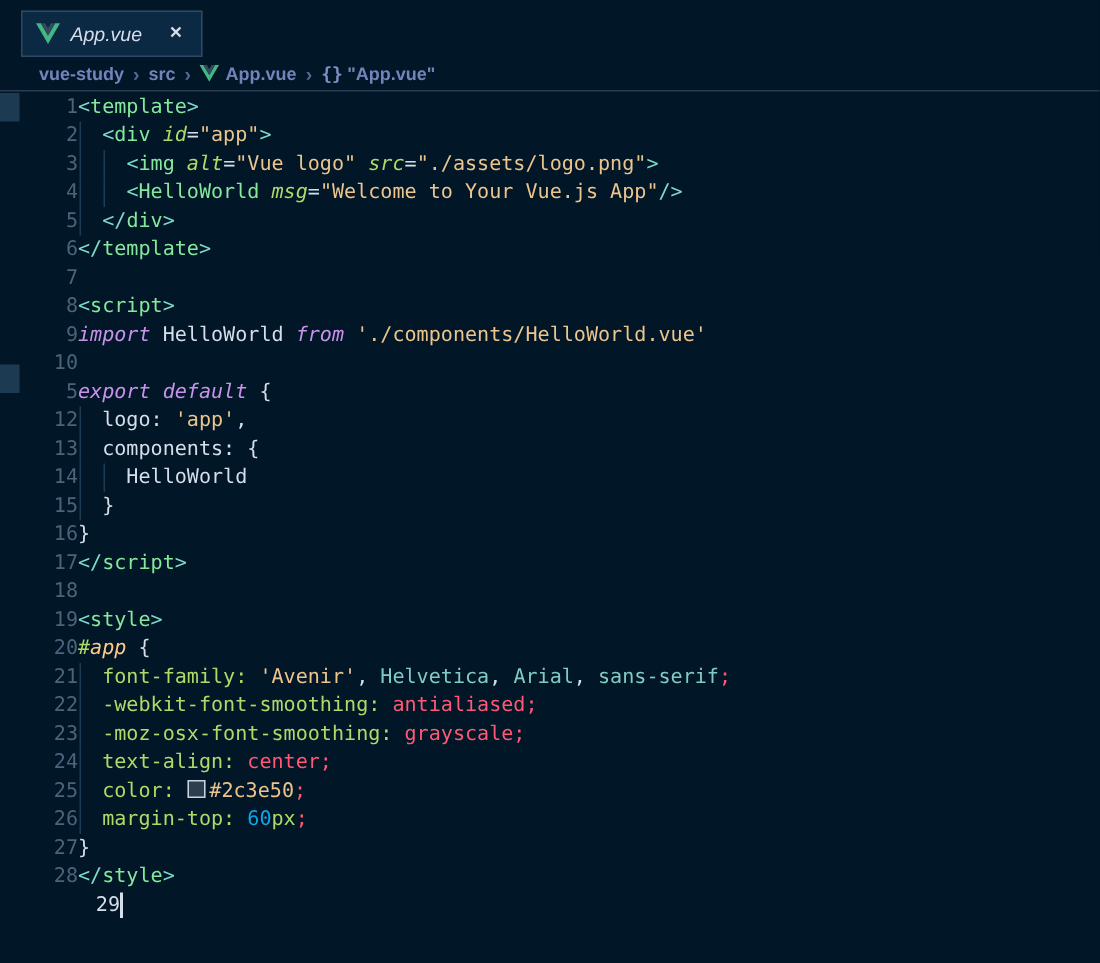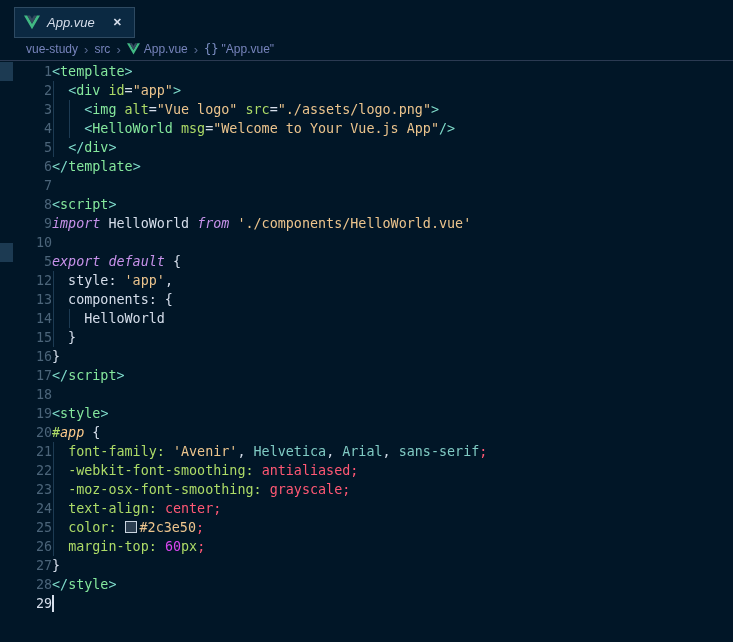--- a/index.html
+++ b/index.html
@@ -29,56 +29,56 @@
   }
   .tab-close{
     color:#d6deeb;font-size:11px;font-weight:bold;cursor:pointer;line-height:1;
     padding:2px 2px;
   }
 
   
   .breadcrumb{
     height:22px;border-bottom:1px solid #2b3a52;
     display:flex;align-items:center;
-    padding-left:26px;font-size:12px;color:#7683bb;
+    padding-left:26px;font-size:12px;color:#7683bb;font-weight:bold;
   }
   .crumb{display:inline-flex;align-items:center;cursor:pointer;}
   .crumb .bc-icon{display:inline-flex;margin-right:4px;}
   .crumb .bc-icon svg{width:13px;height:12px;}
   .bc-braces{color:#7d8fc4;font-size:12px;margin-right:3px;font-family:"DejaVu Sans Mono",monospace;}
   .bc-sep{color:#56688f;font-size:13px;margin:0 6px;line-height:1;}
 
   
   .editor{
     position:relative;padding-top:1px;
     font-family:"DejaVu Sans Mono",monospace;
     font-size:13.4px;line-height:19px;
   }
   .line{display:flex;height:19px;position:relative;}
   .ln{
     width:52px;flex:none;text-align:right;color:#4b6479;user-select:none;cursor:pointer;
   }
-  .ln.active{color:#d6deeb;}
+  .ln.active{color:#d6deeb;padding-left:28px;}
   .code{position:relative;white-space:pre;}
   .code span{white-space:pre;}
   .guide{position:absolute;top:0;bottom:0;width:1px;background:#1d3b53;}
   .gutter-mark{position:absolute;left:0;width:13px;background:#1c3a52;}
   .cursor{position:absolute;top:1px;width:2px;height:17px;background:#d6deeb;}
 
   
   .tk-pt{color:#7fdbca;}
   .tk-tg{color:#85e89d;}
-  .tk-at{color:#addb67;}
+  .tk-at{color:#addb67;font-style:italic;}
   .tk-st{color:#ecc48d;}
   .tk-lk{color:#ecc48d;}
   .tk-kw{color:#c792ea;font-style:italic;}
   .tk-tx{color:#d6deeb;}
   .tk-pr{color:#addb67;}
   .tk-vl{color:#ff5874;}
-  .tk-nm{color:#d946ef;}
+  .tk-nm{color:#0ea5e9;}
   .tk-un{color:#addb67;text-align:center;}
   .tk-hx{color:#ecc48d;}
   .tk-ih{color:#addb67;}
   .tk-in{color:#ffcb8b;font-style:italic;}
   .tk-fv{color:#80cbc4;}
   .tk-sw{
     display:inline-block;width:10px;height:10px;border:1px solid #c9d4e0;
     background:#2c3e50;margin-right:3px;vertical-align:-1px;
   }
 </style>
@@ -167,21 +167,21 @@
       <div class="line">
         <div class="ln">10</div>
         <div class="code"></div>
       </div>
       <div class="line">
         <div class="ln">5</div>
         <div class="code"><span class="tk-kw">export default</span><span class="tk-tx"> {</span></div>
       </div>
       <div class="line">
         <div class="ln">12</div>
-        <div class="code"><span class="guide" style="left: 1px;"></span><span class="tk-tx">  style: </span><span class="tk-st">'app'</span><span class="tk-tx">,</span></div>
+        <div class="code"><span class="guide" style="left: 1px;"></span><span class="tk-tx">  logo: </span><span class="tk-st">'app'</span><span class="tk-tx">,</span></div>
       </div>
       <div class="line">
         <div class="ln">13</div>
         <div class="code"><span class="guide" style="left: 1px;"></span><span class="tk-tx">  components: {</span></div>
       </div>
       <div class="line">
         <div class="ln">14</div>
         <div class="code"><span class="guide" style="left: 1px;"></span><span class="guide" style="left: 17.14px;"></span><span class="tk-tx">    HelloWorld</span></div>
       </div>
       <div class="line">

